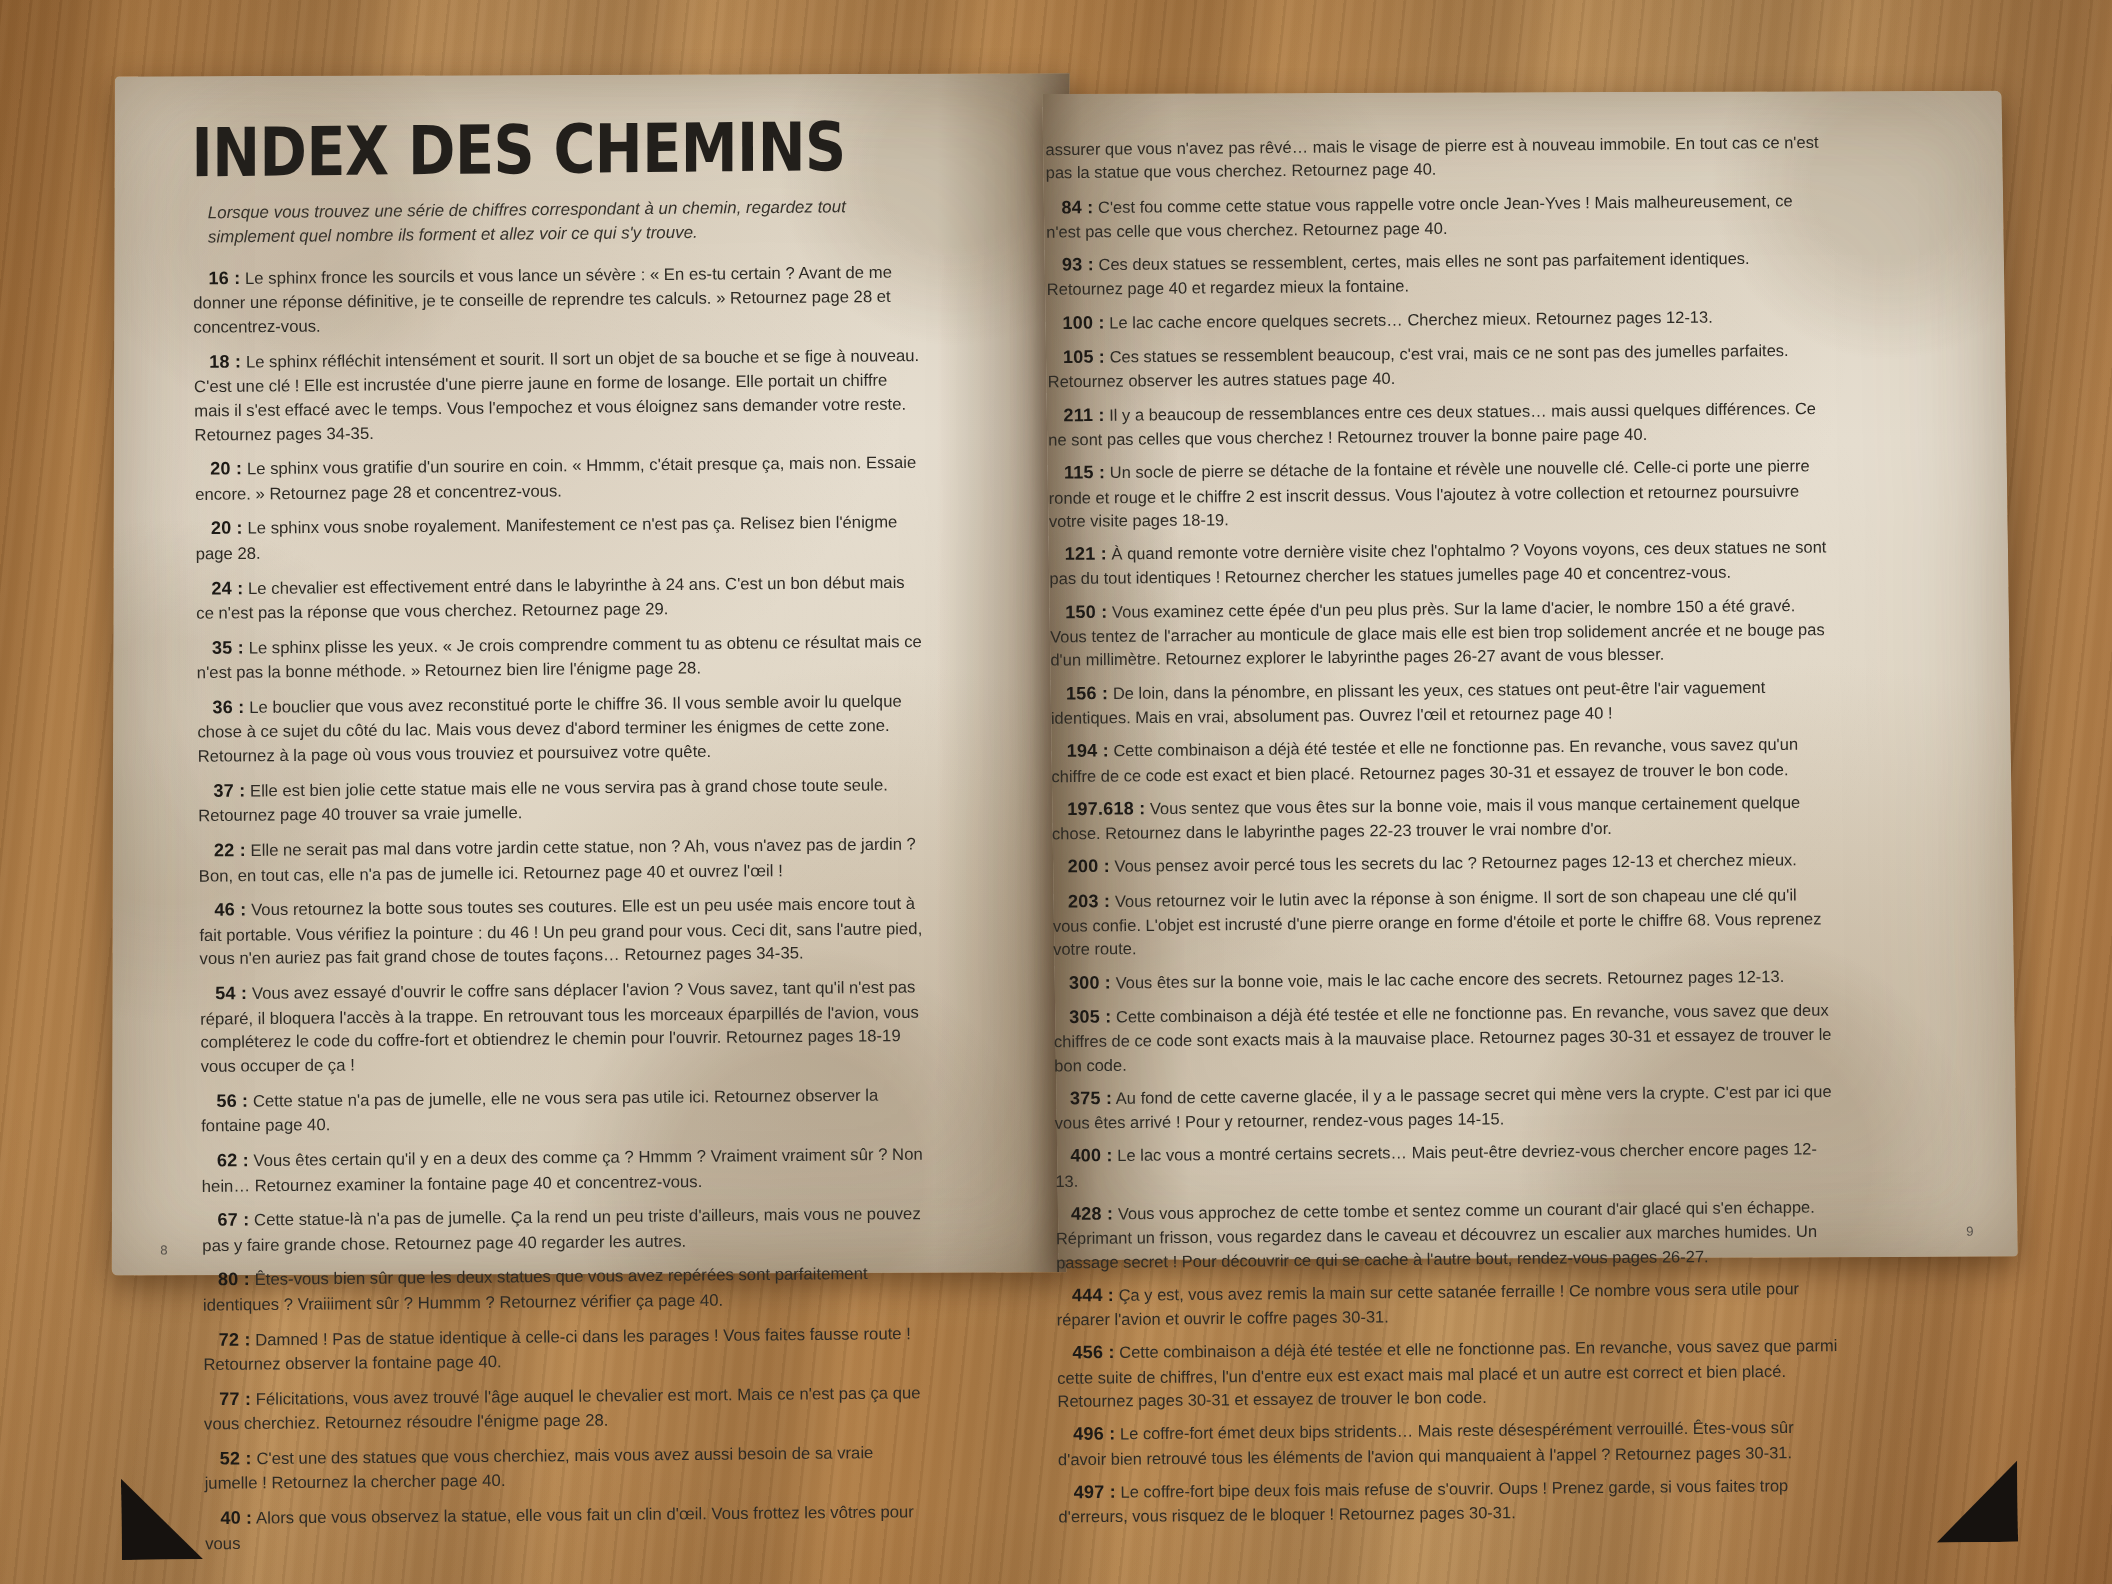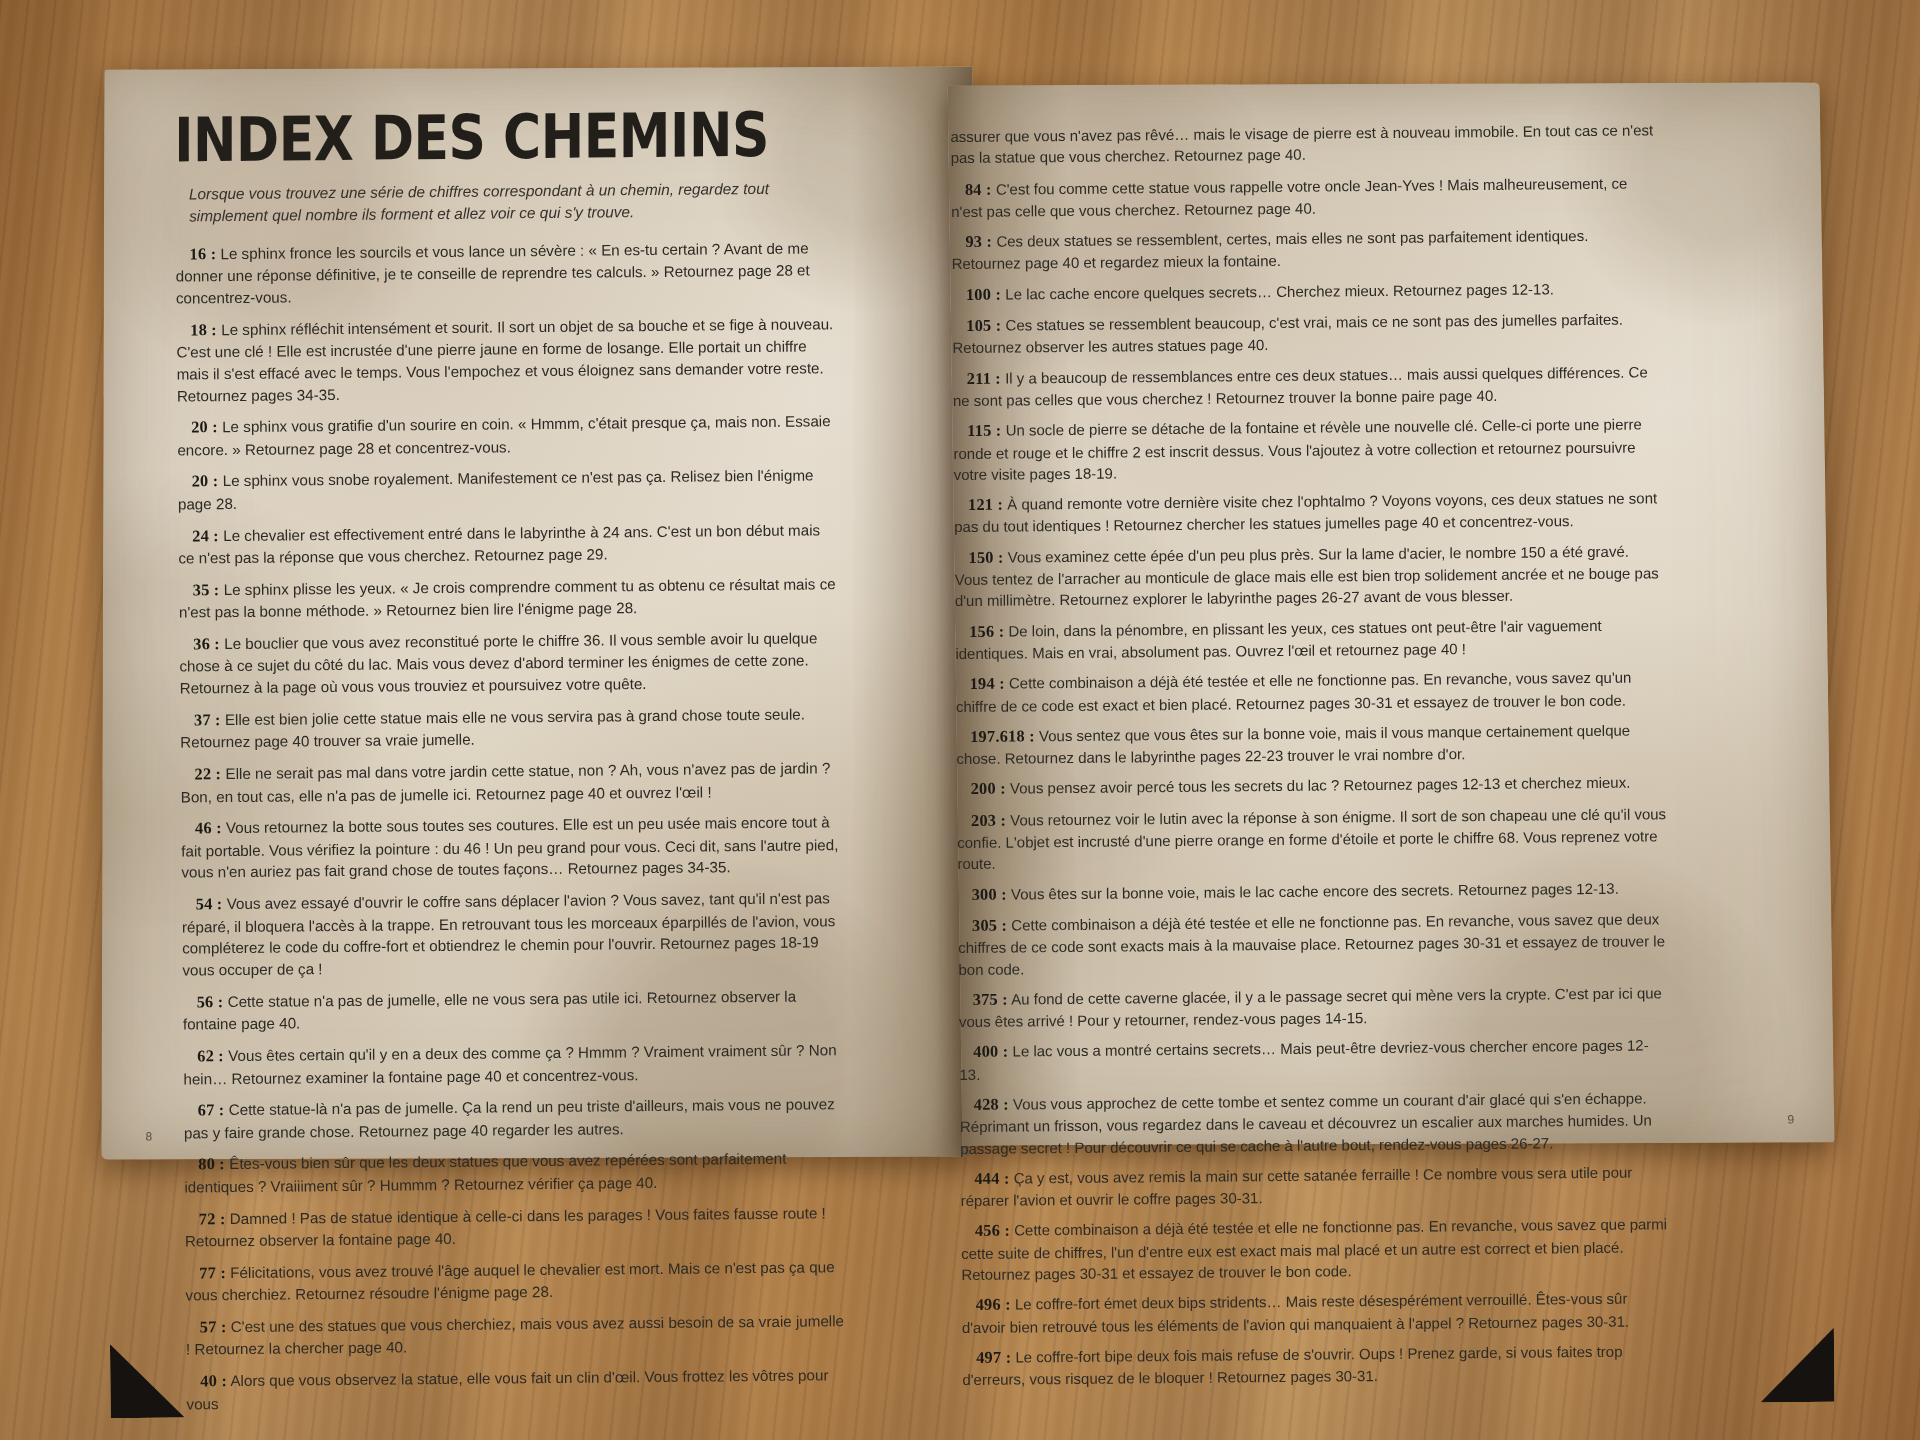--- a/index.html
+++ b/index.html
@@ -162,21 +162,21 @@
   .entries { margin: 0; padding: 0; list-style: none; }
   .entry {
     font-size: 15.2px;
     line-height: 1.43;
     margin-bottom: 9px;
     text-indent: 14px;
     color: #2d2a24;
   }
   #right-col .entry { font-size: 15.0px; line-height: 1.42; margin-bottom: 8px; }
   .num {
-    font-family: Liberation Serif, serif;
+    font-family: Liberation Sans, sans-serif;
     font-weight: 900;
     font-size: 16.4px;
     color: #1d1a16;
     letter-spacing: .2px;
   }
   #cont-top {
     font-size: 15.0px;
     line-height: 1.42;
     margin: 0 0 9px 0;
     color: #2d2a24;
@@ -225,21 +225,21 @@
         <li class="entry"><span class="num">37 :</span><span> Elle est bien jolie cette statue mais elle ne vous servira pas à grand chose toute seule. Retournez page 40 trouver sa vraie jumelle.</span></li>
         <li class="entry"><span class="num">22 :</span><span> Elle ne serait pas mal dans votre jardin cette statue, non ? Ah, vous n'avez pas de jardin ? Bon, en tout cas, elle n'a pas de jumelle ici. Retournez page 40 et ouvrez l'œil !</span></li>
         <li class="entry"><span class="num">46 :</span><span> Vous retournez la botte sous toutes ses coutures. Elle est un peu usée mais encore tout à fait portable. Vous vérifiez la pointure : du 46 ! Un peu grand pour vous. Ceci dit, sans l'autre pied, vous n'en auriez pas fait grand chose de toutes façons… Retournez pages 34-35.</span></li>
         <li class="entry"><span class="num">54 :</span><span> Vous avez essayé d'ouvrir le coffre sans déplacer l'avion ? Vous savez, tant qu'il n'est pas réparé, il bloquera l'accès à la trappe. En retrouvant tous les morceaux éparpillés de l'avion, vous compléterez le code du coffre-fort et obtiendrez le chemin pour l'ouvrir. Retournez pages 18-19 vous occuper de ça !</span></li>
         <li class="entry"><span class="num">56 :</span><span> Cette statue n'a pas de jumelle, elle ne vous sera pas utile ici. Retournez observer la fontaine page 40.</span></li>
         <li class="entry"><span class="num">62 :</span><span> Vous êtes certain qu'il y en a deux des comme ça ? Hmmm ? Vraiment vraiment sûr ? Non hein… Retournez examiner la fontaine page 40 et concentrez-vous.</span></li>
         <li class="entry"><span class="num">67 :</span><span> Cette statue-là n'a pas de jumelle. Ça la rend un peu triste d'ailleurs, mais vous ne pouvez pas y faire grande chose. Retournez page 40 regarder les autres.</span></li>
         <li class="entry"><span class="num">80 :</span><span> Êtes-vous bien sûr que les deux statues que vous avez repérées sont parfaitement identiques ? Vraiiiment sûr ? Hummm ? Retournez vérifier ça page 40.</span></li>
         <li class="entry"><span class="num">72 :</span><span> Damned ! Pas de statue identique à celle-ci dans les parages ! Vous faites fausse route ! Retournez observer la fontaine page 40.</span></li>
         <li class="entry"><span class="num">77 :</span><span> Félicitations, vous avez trouvé l'âge auquel le chevalier est mort. Mais ce n'est pas ça que vous cherchiez. Retournez résoudre l'énigme page 28.</span></li>
-        <li class="entry"><span class="num">57 :</span><span> C'est une des statues que vous cherchiez, mais vous avez aussi besoin de sa vraie jumelle ! Retournez la chercher page 40.</span></li>
+        <li class="entry"><span class="num">52 :</span><span> C'est une des statues que vous cherchiez, mais vous avez aussi besoin de sa vraie jumelle ! Retournez la chercher page 40.</span></li>
         <li class="entry"><span class="num">40 :</span><span> Alors que vous observez la statue, elle vous fait un clin d'œil. Vous frottez les vôtres pour vous</span></li>
       </ul>
   </div>
 
   <div class="col" id="right-col">
     <p id="cont-top">assurer que vous n'avez pas rêvé… mais le visage de pierre est à nouveau immobile. En tout cas ce n'est pas la statue que vous cherchez. Retournez page 40.</p>
     <ul class="entries" id="right-entries">
         <li class="entry"><span class="num">84 :</span><span> C'est fou comme cette statue vous rappelle votre oncle Jean-Yves ! Mais malheureusement, ce n'est pas celle que vous cherchez. Retournez page 40.</span></li>
         <li class="entry"><span class="num">93 :</span><span> Ces deux statues se ressemblent, certes, mais elles ne sont pas parfaitement identiques. Retournez page 40 et regardez mieux la fontaine.</span></li>
         <li class="entry"><span class="num">100 :</span><span> Le lac cache encore quelques secrets… Cherchez mieux. Retournez pages 12-13.</span></li>

